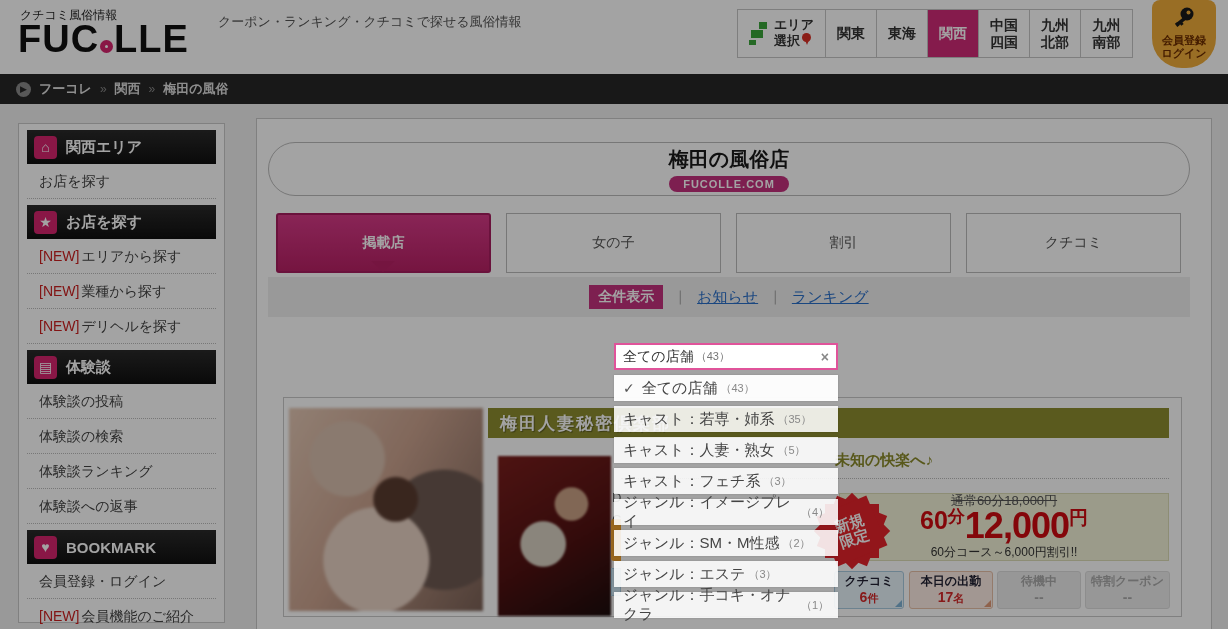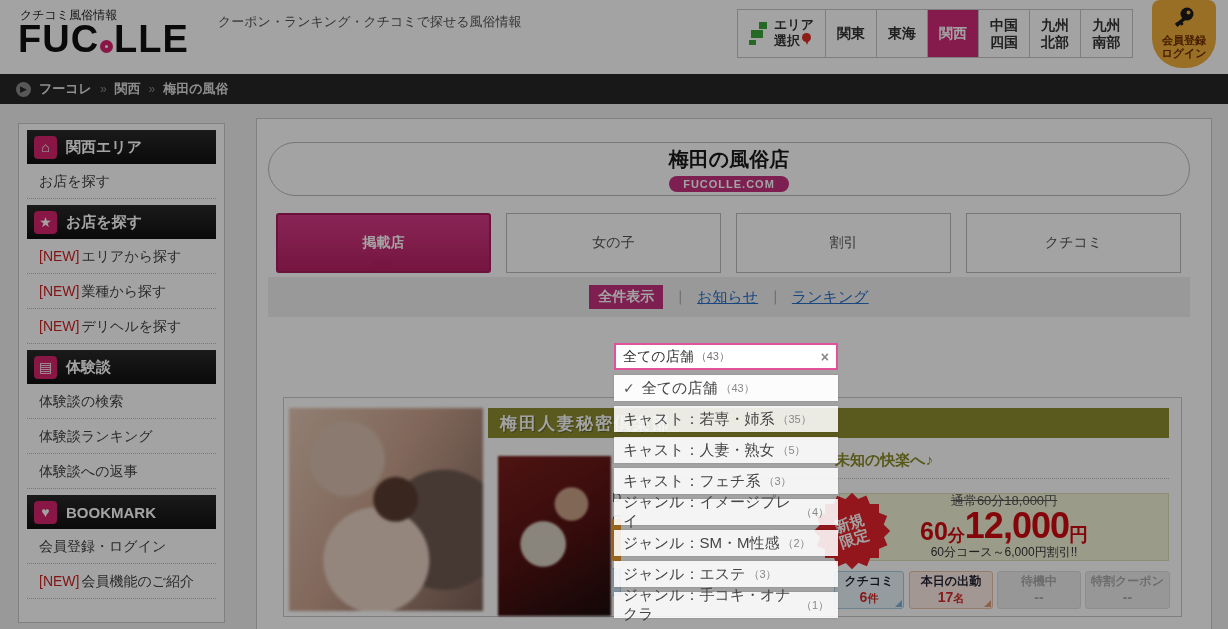--- a/index.html
+++ b/index.html
@@ -77,21 +77,21 @@
                radial-gradient(circle at 40% 55%, #d8d0c2 0 20%, transparent 21%),
                linear-gradient(150deg,#7a1f1d 0%, #521212 55%, #1c0d0d 100%); filter:blur(1px); }
   .frag { position:absolute; left:328px; width:14px; overflow:hidden; font-size:13px; color:#555; white-space:nowrap; }
   .hidden-btn-orange { position:absolute; left:327px; top:121px; width:10px; height:42px; background:#f0a030; border-radius:3px 0 0 3px; }
   .hidden-box-blue { position:absolute; left:327px; top:170px; width:10px; height:28px; background:#cfe6f5; border:1px solid #aacbe0; }
   .catchcopy { position:absolute; left:551px; top:53px; font-size:15px; font-weight:bold; color:#8a8a2b; }
   .dotline { position:absolute; left:337px; top:80px; width:548px; border-top:1px dotted #bbb; }
 
   .pricebox { position:absolute; left:555px; top:95px; width:330px; height:68px; background:#f2f2d8; border:1px solid #ddddb8; display:flex; flex-direction:column; align-items:center; justify-content:center; }
   .reg-price { font-size:13px; color:#555; text-decoration:line-through; line-height:1.1; }
-  .big-price { color:#cf0a10; font-weight:bold; line-height:1; display:flex; align-items:flex-end; }
+  .big-price { color:#cf0a10; font-weight:bold; line-height:1; display:flex; align-items:flex-start; }
   .bp-time { font-size:25px; } .bp-min { font-size:17px; } .bp-amt { font-size:36px; letter-spacing:-1px; } .bp-unit { font-size:19px; }
   .price-note { font-size:12px; color:#333; line-height:1.2; margin-top:1px; }
 
   .burst { position:absolute; left:535px; top:100px; width:66px; height:66px; }
   .burst i { position:absolute; inset:6px; background:#e5232b; }
   .burst .r0 { transform:rotate(0deg);} .burst .r1{ transform:rotate(22deg);} .burst .r2{ transform:rotate(45deg);} .burst .r3{ transform:rotate(67deg);}
   .burst .btxt { position:absolute; inset:0; display:flex; flex-direction:column; align-items:center; justify-content:center; color:#fff; font-size:15px; font-weight:bold; line-height:1.1; transform:rotate(-18deg); }
 
   .stat { position:absolute; top:173px; height:38px; border-radius:3px; display:flex; flex-direction:column; align-items:center; justify-content:center; line-height:1.15; cursor:pointer; }
   .stat .lab { font-size:12px; font-weight:bold; color:#223; }
@@ -206,20 +206,21 @@
       <span class="side-title">お店を探す</span>
     </div>
     <div class="side-item"><span class="newtag">[NEW]</span><span>エリアから探す</span></div>
     <div class="side-item"><span class="newtag">[NEW]</span><span>業種から探す</span></div>
     <div class="side-item"><span class="newtag">[NEW]</span><span>デリヘルを探す</span></div>
 
     <div class="side-head">
       <span class="side-ic">▤</span>
       <span class="side-title">体験談</span>
     </div>
+    <div class="side-item"><span>体験談の投稿</span></div>
     <div class="side-item"><span>体験談の検索</span></div>
     <div class="side-item"><span>体験談ランキング</span></div>
     <div class="side-item"><span>体験談への返事</span></div>
 
     <div class="side-head">
       <span class="side-ic">♥</span>
       <span class="side-title">BOOKMARK</span>
     </div>
     <div class="side-item"><span>会員登録・ログイン</span></div>
     <div class="side-item"><span class="newtag">[NEW]</span><span>会員機能のご紹介</span></div>

